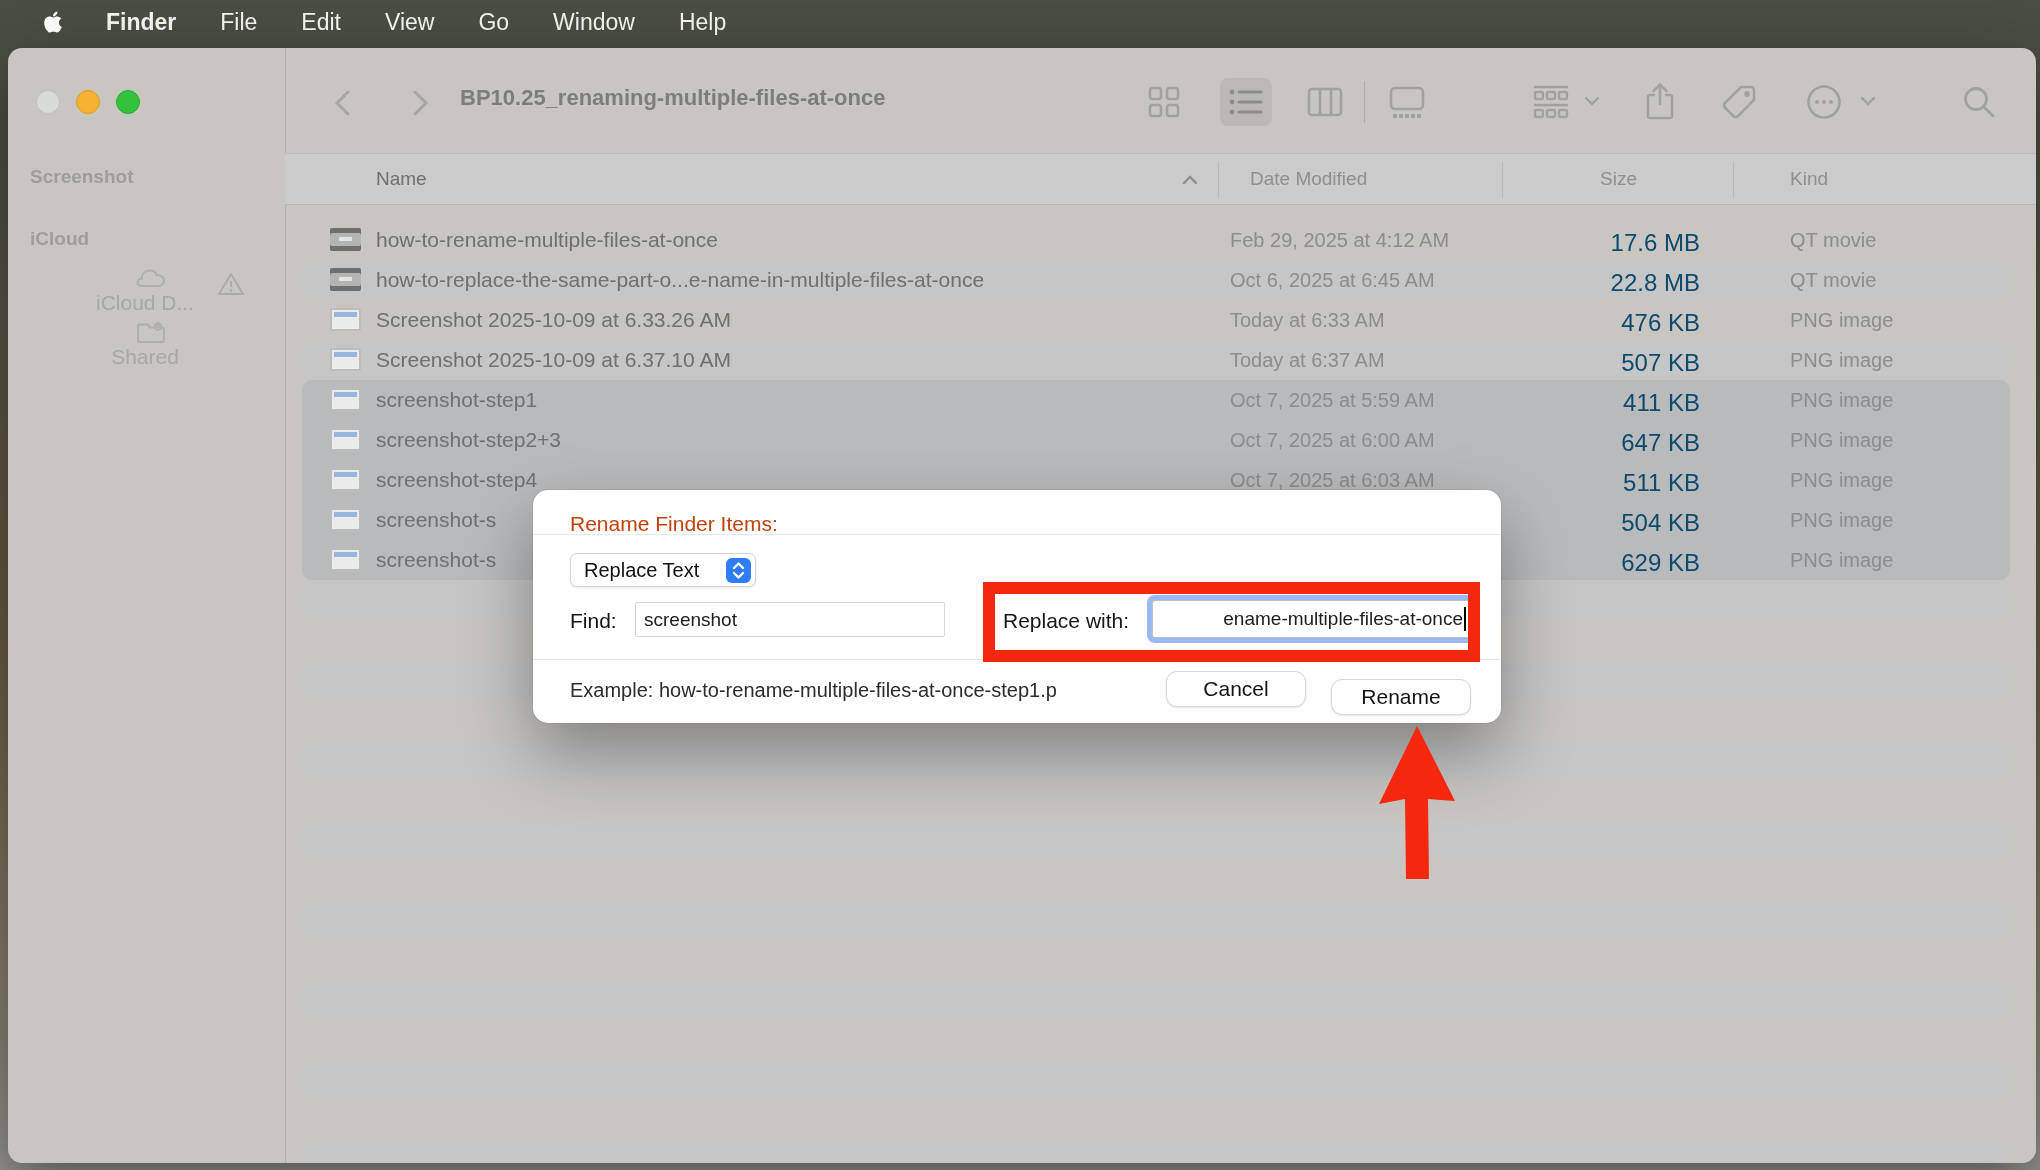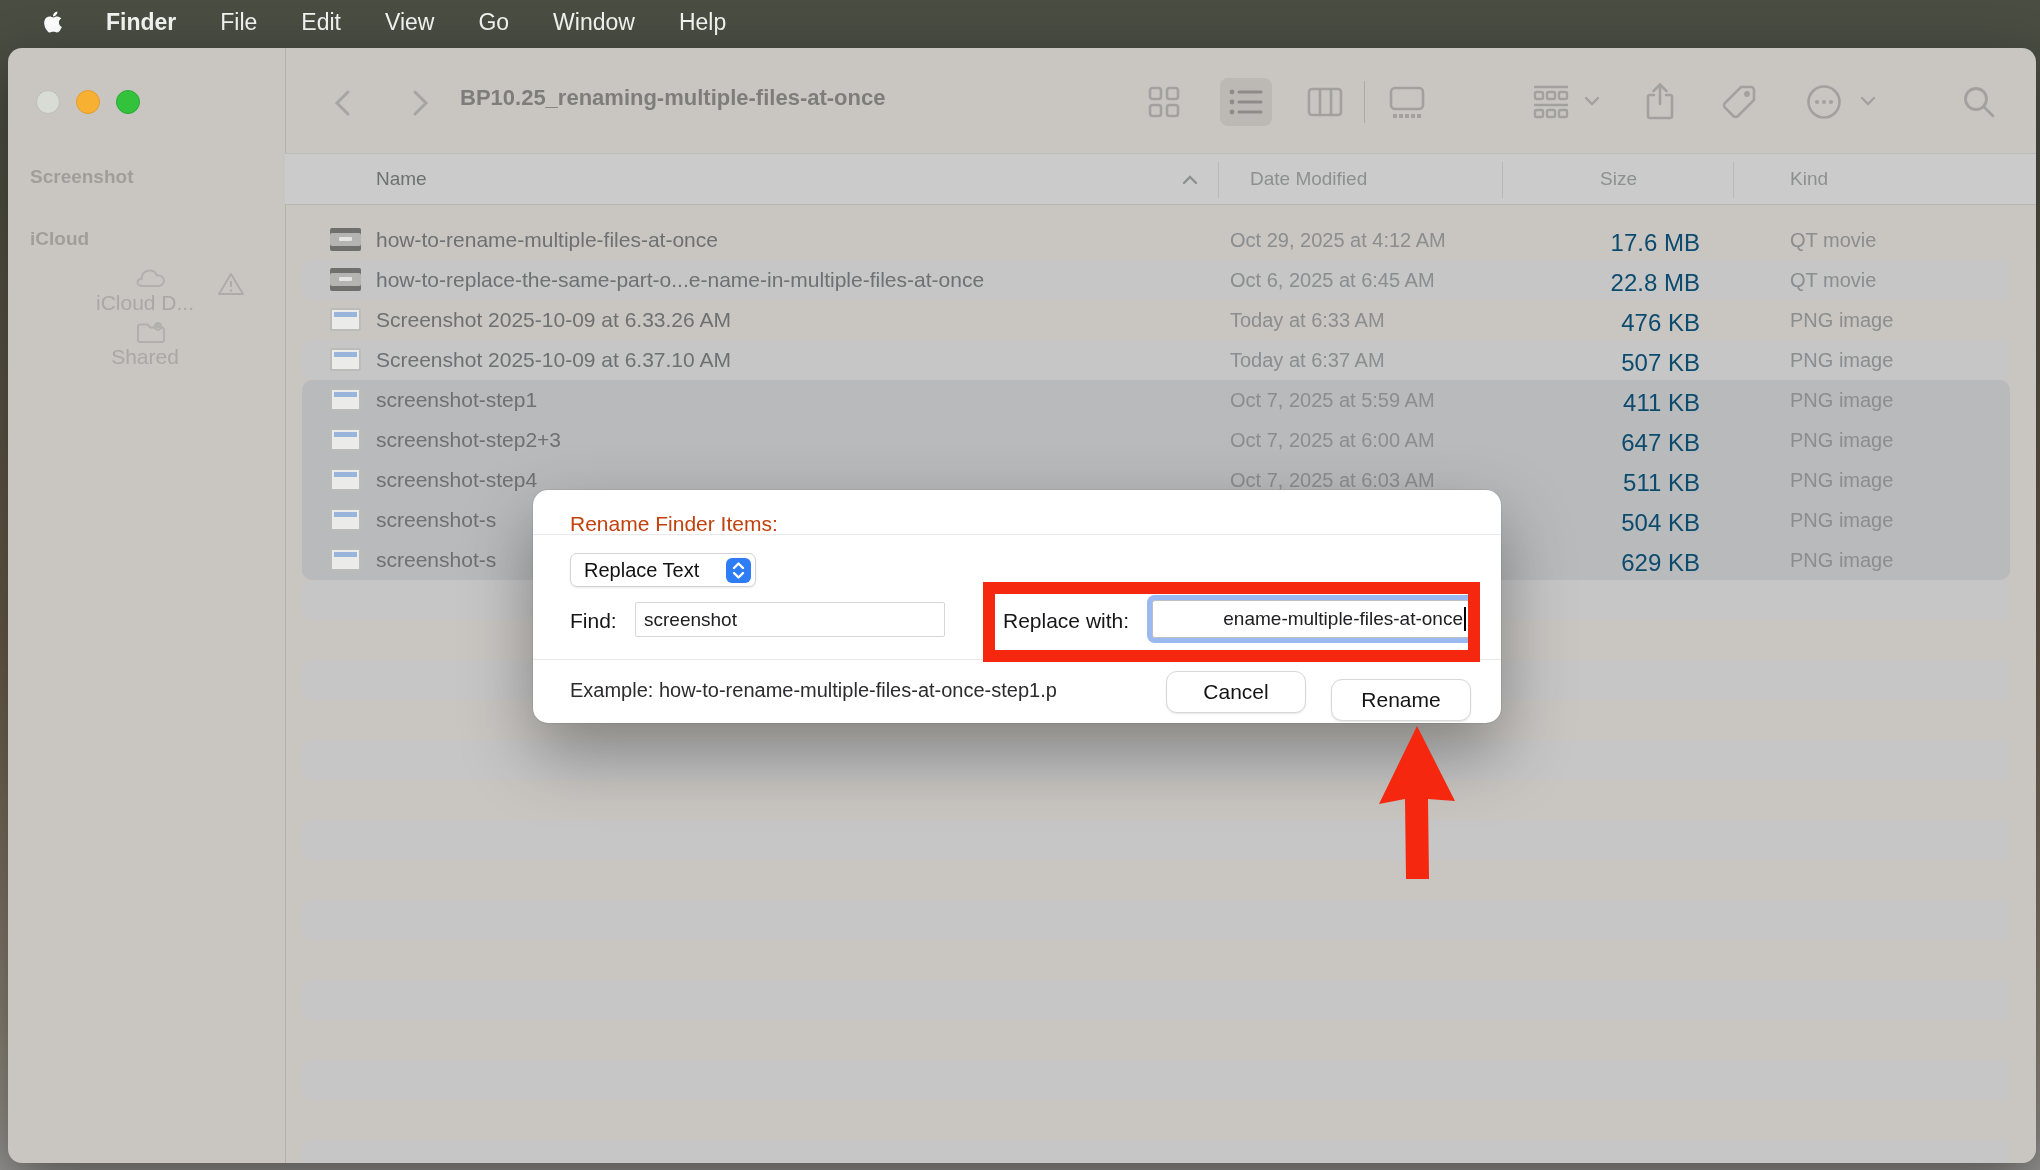--- a/index.html
+++ b/index.html
@@ -85,21 +85,21 @@
     border:1px solid #d4d4d4; border-radius:7px; box-shadow:0 1px 2px rgba(0,0,0,.09); }
   .popup .pval { position:absolute; left:13px; top:5px; font-size:20px; color:#111; white-space:nowrap; }
   .popup .capsule { position:absolute; right:4px; top:4px; width:25px; height:25px; border-radius:6px; background:#2e7cf6; }
   .dlg-label { position:absolute; font-size:21px; color:#161618; white-space:nowrap; }
   .dlg-field { position:absolute; background:#fff; border:1.5px solid #d6d6d6; border-radius:2px;
     font-size:19px; color:#202022; display:flex; align-items:center; padding:0 8px; white-space:nowrap; overflow:hidden; }
   .field-replace { left:619px; top:110px; width:318px; height:38px; border:1px solid #bfbfbf; border-radius:3px;
     box-shadow:0 0 0 5px #9ab9f0; justify-content:flex-end; padding-right:3px; }
   .caret { display:inline-block; width:2px; height:24px; background:#000; margin-left:1px; }
   .dlg-example { position:absolute; left:37px; top:189px; width:598px; font-size:20px; color:#2c2c2e; white-space:nowrap; overflow:hidden; }
-  .dlg-btn { position:absolute; top:181px; width:140px; height:42px; background:#fff; border:1px solid #d8d8d6;
+  .dlg-btn { position:absolute; top:181px; width:140px; height:36px; background:#fff; border:1px solid #d8d8d6;
     border-radius:11px; box-shadow:0 1px 2px rgba(0,0,0,.10); font-size:21px; color:#141414;
     display:flex; align-items:center; justify-content:center; }
 
   
   .red-box { position:absolute; left:983px; top:582px; width:497px; height:80px;
     border:12px solid #f5270f; z-index:60; }
   .red-arrow { position:absolute; left:1360px; top:720px; z-index:60; }
 
   svg.icon { display:block; }
 </style>
@@ -275,21 +275,21 @@
         <span class="col-label" style="left:1315px;">Size</span>
         <span class="col-div" style="left:1448px;"></span>
         <span class="col-label" style="left:1505px;">Kind</span>
       </div>
 
       <div class="rows">
           <div class="sel-block" style="top: 332px; height: 200px;"></div>
           <div class="file-row" style="top: 172px;">
             <span class="ficon movie"></span>
             <span class="fname">how-to-rename-multiple-files-at-once</span>
-            <span class="fdate">Oct 29, 2025 at 4:12 AM</span>
+            <span class="fdate">Feb 29, 2025 at 4:12 AM</span>
             <span class="fsize">17.6 MB</span>
             <span class="fkind">QT movie</span>
           </div>
           <div class="stripe" style="top: 212px;"></div>
           <div class="file-row" style="top: 212px;">
             <span class="ficon movie"></span>
             <span class="fname">how-to-replace-the-same-part-o...e-name-in-multiple-files-at-once</span>
             <span class="fdate">Oct 6, 2025 at 6:45 AM</span>
             <span class="fsize">22.8 MB</span>
             <span class="fkind">QT movie</span>

